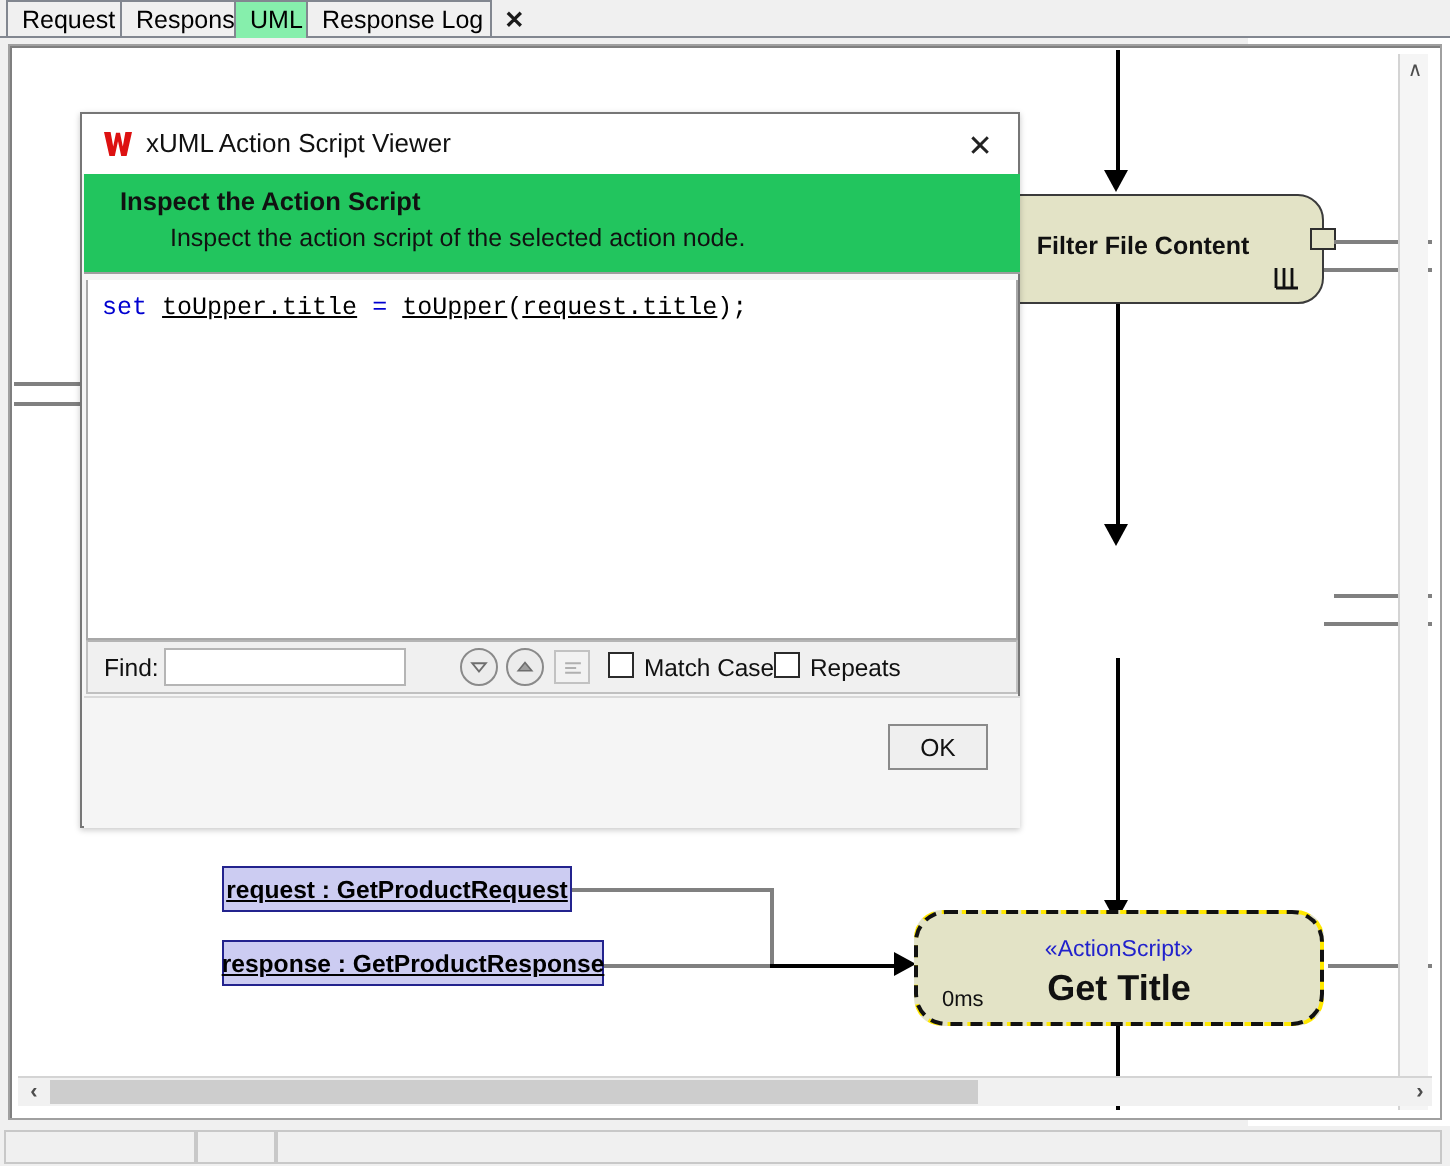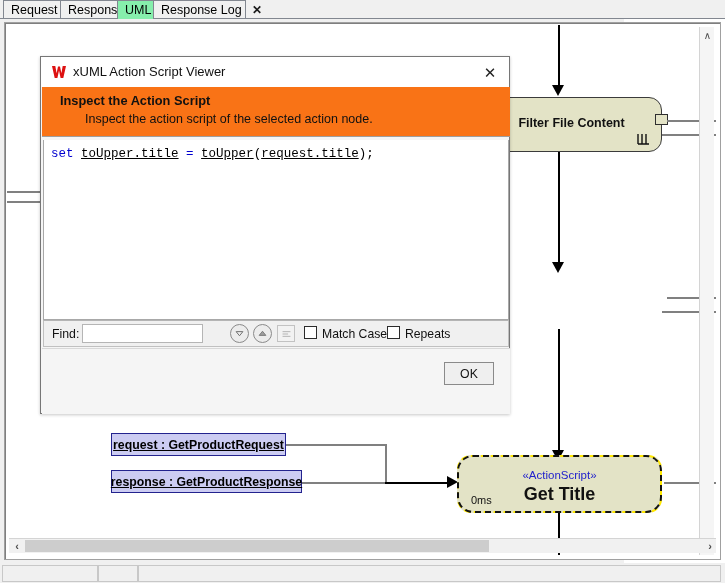--- a/index.html
+++ b/index.html
@@ -157,21 +157,21 @@
   .dlg-title-text{
     position:absolute;left:32px;top:0;height:30px;line-height:30px;
     font-size:13px;color:#111;
   }
   .dlg-close{
     position:absolute;right:6px;top:5px;width:26px;height:22px;
     display:flex;align-items:center;justify-content:center;
     font-size:15px;color:#222;cursor:default;
   }
   .dlg-header{
-    position:absolute;left:1px;top:30px;width:468px;height:50px;background:#f97316;
+    position:absolute;left:1px;top:30px;width:468px;height:50px;background:#22c55e;
     border-bottom:1px solid #9e9e9e;box-sizing:border-box;
   }
   .dlg-h1{
     position:absolute;left:18px;top:6px;font-weight:bold;font-size:12.8px;color:#111;
   }
   .dlg-h2{
     position:absolute;left:43px;top:25px;font-size:12.5px;color:#111;
   }
   .code-area{
     position:absolute;left:2px;top:83px;width:466px;height:180px;

